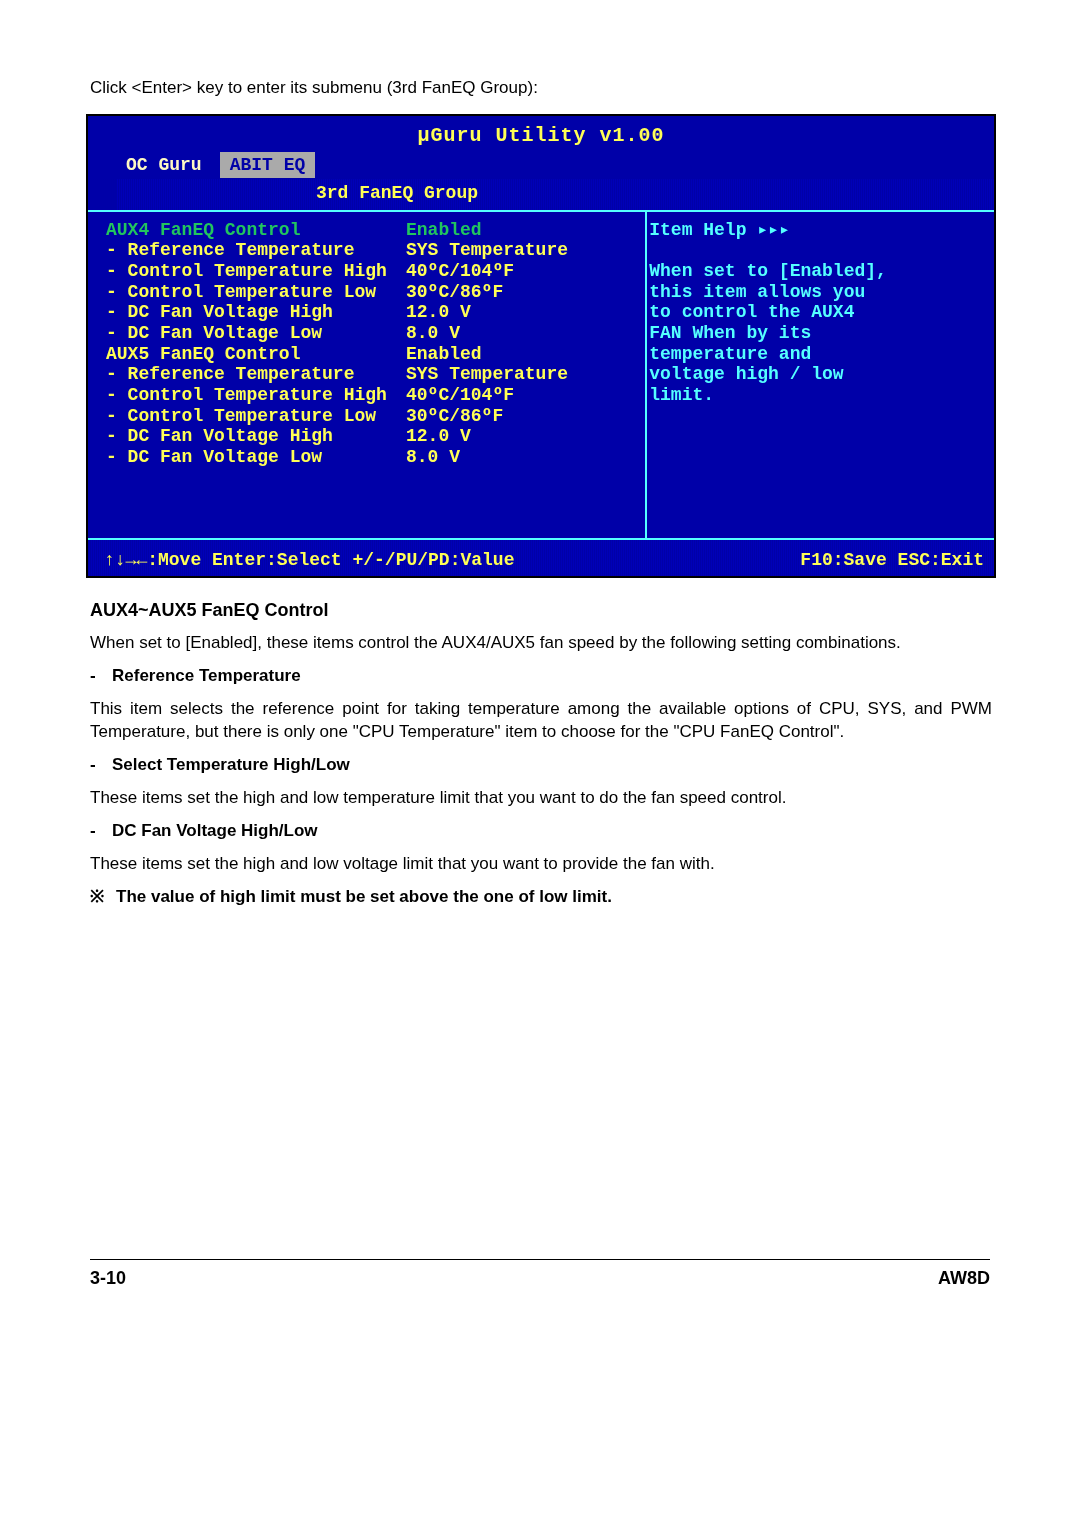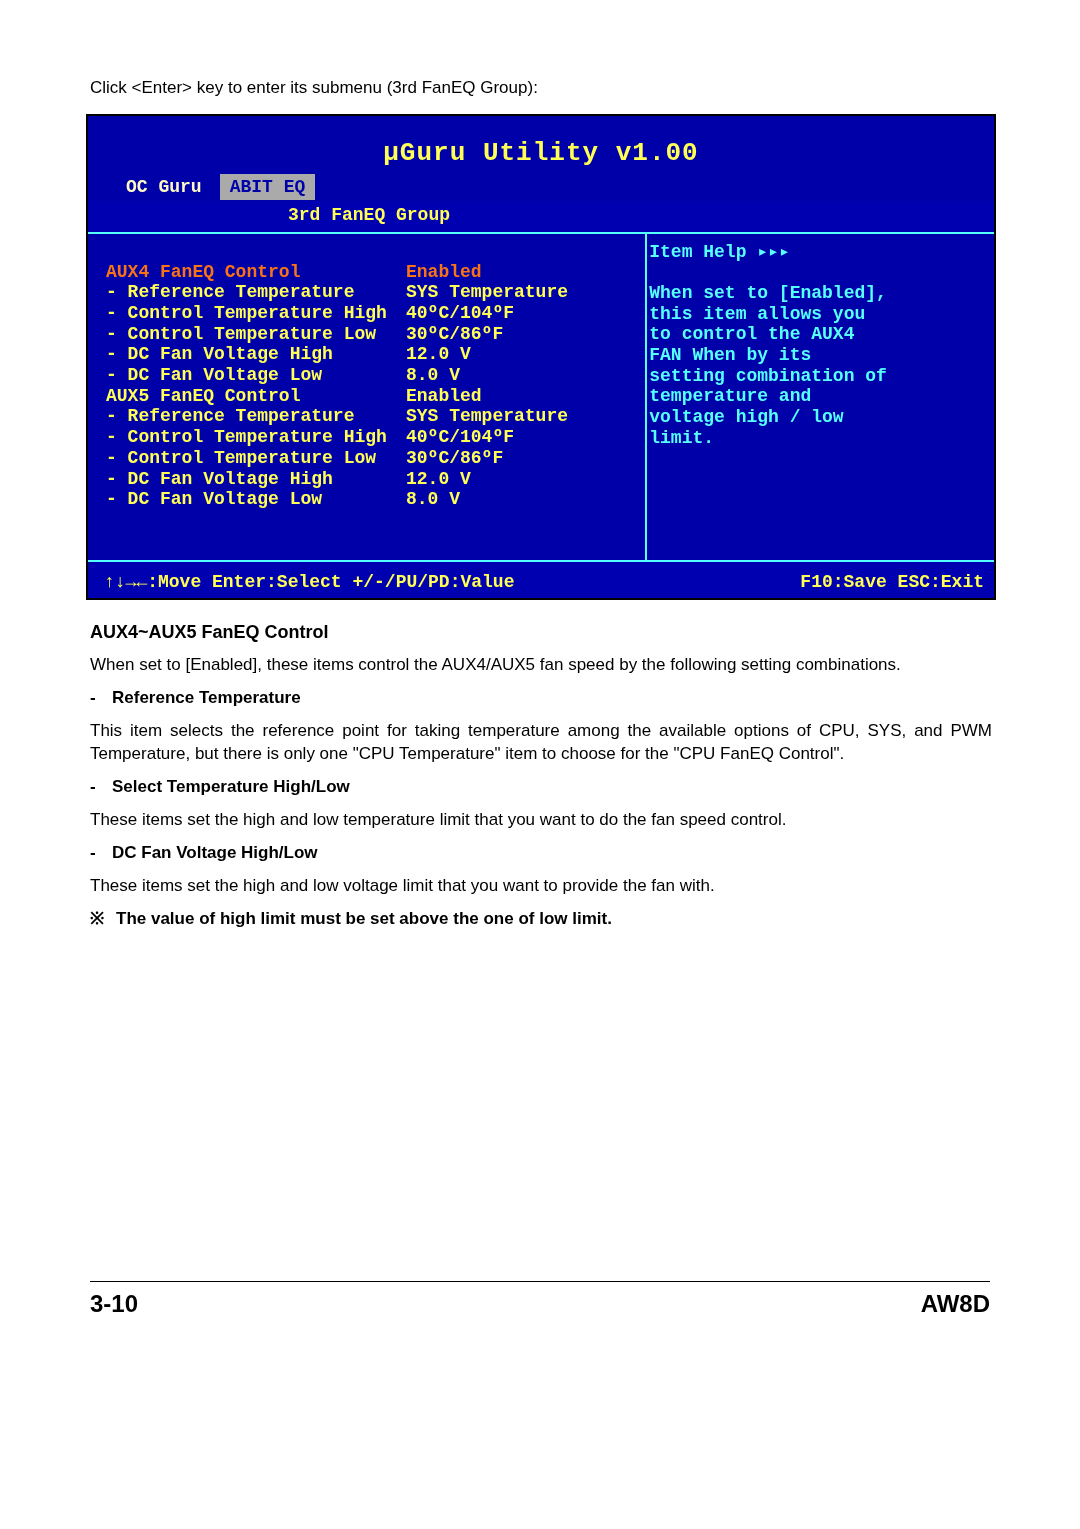--- a/index.html
+++ b/index.html
@@ -23,23 +23,23 @@
 }
 .bios-outer {
   background: #0000a8;
   border: 2px solid #000;
 }
 .bios-title-row {
   background: #0000a8;
   color: #ffff55;
   font-family: "Courier New", monospace;
   font-weight: bold;
-  font-size: 26px;
+  font-size: 20px;
   text-align: center;
-  padding: 20px 0 2px 0;
+  padding: 6px 0 2px 0;
   letter-spacing: 1px;
 }
 .bios-tabs {
   display: flex;
   align-items: center;
   background: #0000a8;
   padding: 0 24px 0 30px;
 }
 .tab {
   font-family: "Courier New", monospace;
@@ -53,20 +53,21 @@
 }
 .tab-abit {
   background: #aaaaaa;
   color: #0000a8;
   padding: 1px 10px;
   font-family: Liberation Mono, monospace;
 }
 .bios-sub-row {
   background: repeating-linear-gradient(90deg, #0000a8, #0000a8 1px, #0000b8 1px, #0000b8 2px);
   padding: 2px 0 4px 0;
+  margin-left: 28px;
 }
 .bios-sub {
   font-family: "Courier New", monospace;
   font-weight: bold;
   font-size: 18px;
   color: #ffff55;
   margin-left: 200px;
 }
 .bios-main {
   display: flex;
@@ -97,21 +98,21 @@
 .bios-row {
   display: flex;
   white-space: pre;
 }
 .bios-label {
   flex: 0 0 300px;
 }
 .bios-val {
   flex: 1;
 }
-.hl { color: #f97316; margin-top: 20px; }
+.hl { color: #22c55e; }
 .bios-footer {
   background: repeating-linear-gradient(90deg, #0000a8, #0000a8 1px, #0000b8 1px, #0000b8 2px);
   color: #ffff55;
   font-family: "Courier New", monospace;
   font-weight: bold;
   font-size: 18px;
   padding: 8px 10px 4px 16px;
   display: flex;
   justify-content: space-between;
 }
@@ -140,21 +141,21 @@
   display: inline-block;
   width: 26px;
 }
 .footer-bar {
   border-top: 1.5px solid #000;
   margin: 350px 90px 0 90px;
   display: flex;
   justify-content: space-between;
   padding: 6px 0 30px 0;
   font-weight: bold;
-  font-size: 24px;
+  font-size: 18px;
 }
 </style>
 </head>
 <body>
 
 <div class="page">
   <p class="intro">Click &lt;Enter&gt; key to enter its submenu (3rd FanEQ Group):</p>
 
   <div class="bios-box">
     <div class="bios-outer">
@@ -181,21 +182,20 @@
             <div class="bios-row"><span class="bios-label">- DC Fan Voltage High</span><span class="bios-val">12.0 V</span></div>
             <div class="bios-row"><span class="bios-label">- DC Fan Voltage Low</span><span class="bios-val">8.0 V</span></div>
           </div>
         <div class="bios-right" id="bios-right">
             <div>Item Help ▸▸▸</div>
             <div>&nbsp;</div>
             <div>When set to [Enabled],</div>
             <div>this item allows you</div>
             <div>to control the AUX4</div>
             <div>FAN When by its</div>
-            <div>setting combination of</div>
             <div>temperature and</div>
             <div>voltage high / low</div>
             <div>limit.</div>
           </div>
       </div>
       <div class="bios-footer">
         <span>↑↓→←:Move  Enter:Select  +/-/PU/PD:Value</span>
         <span>F10:Save  ESC:Exit</span>
       </div>
     </div>

